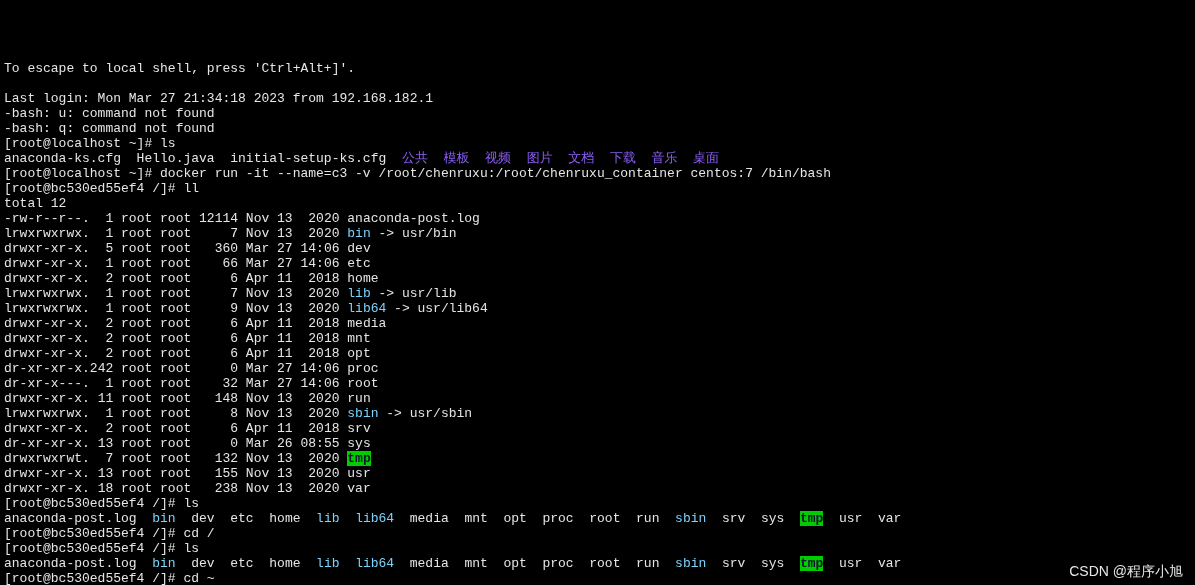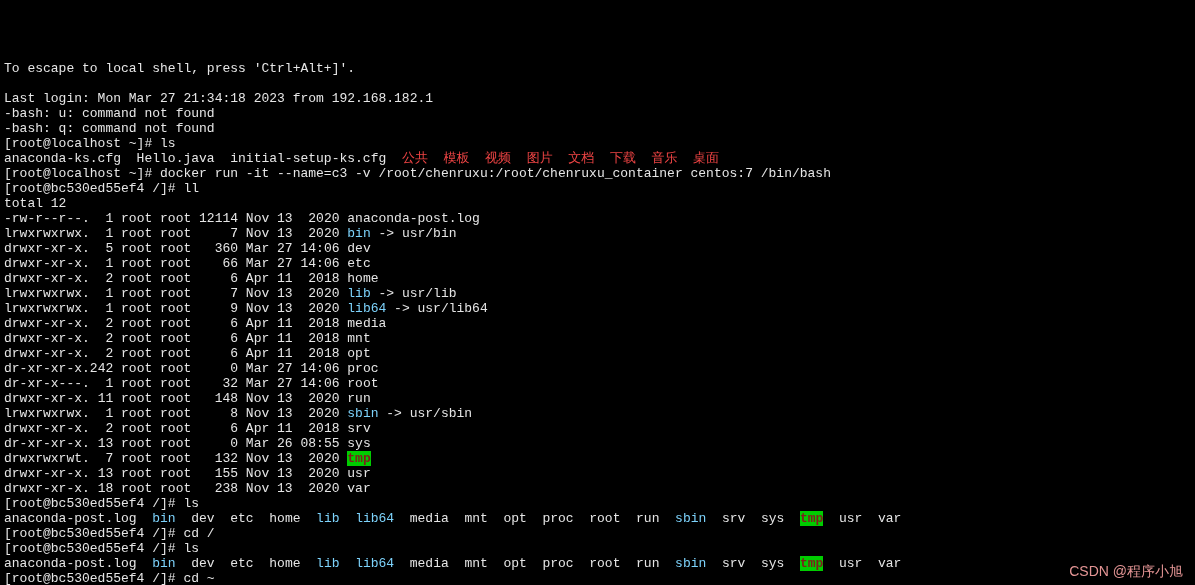--- a/index.html
+++ b/index.html
@@ -12,27 +12,27 @@
     width: 1195px;
     height: 585px;
     padding: 2px 4px;
     overflow: hidden;
     position: relative;
     white-space: pre;
   }
   .w { color: #e6e6e6; }
   .cyan { color: #7dd3fc; font-weight: normal; }
   .yellow { color: #e5e5e5; }
-  .green-b { background: #00cc00; color: #7f1d1d; font-weight: bold; }
-  .blue { color: #ef4444; }
+  .green-b { background: #00cc00; color: #0f172a; font-weight: bold; }
+  .blue { color: #8b5cf6; }
   .watermark {
     position: absolute;
     right: 12px;
     bottom: 6px;
-    color: #fca5a5;
+    color: #ffffff;
     font-size: 14px;
     font-family: sans-serif;
     opacity: 0.9;
   }
   .line { min-height: 15px; }
 </style>
 </head>
 <body>
 
 

